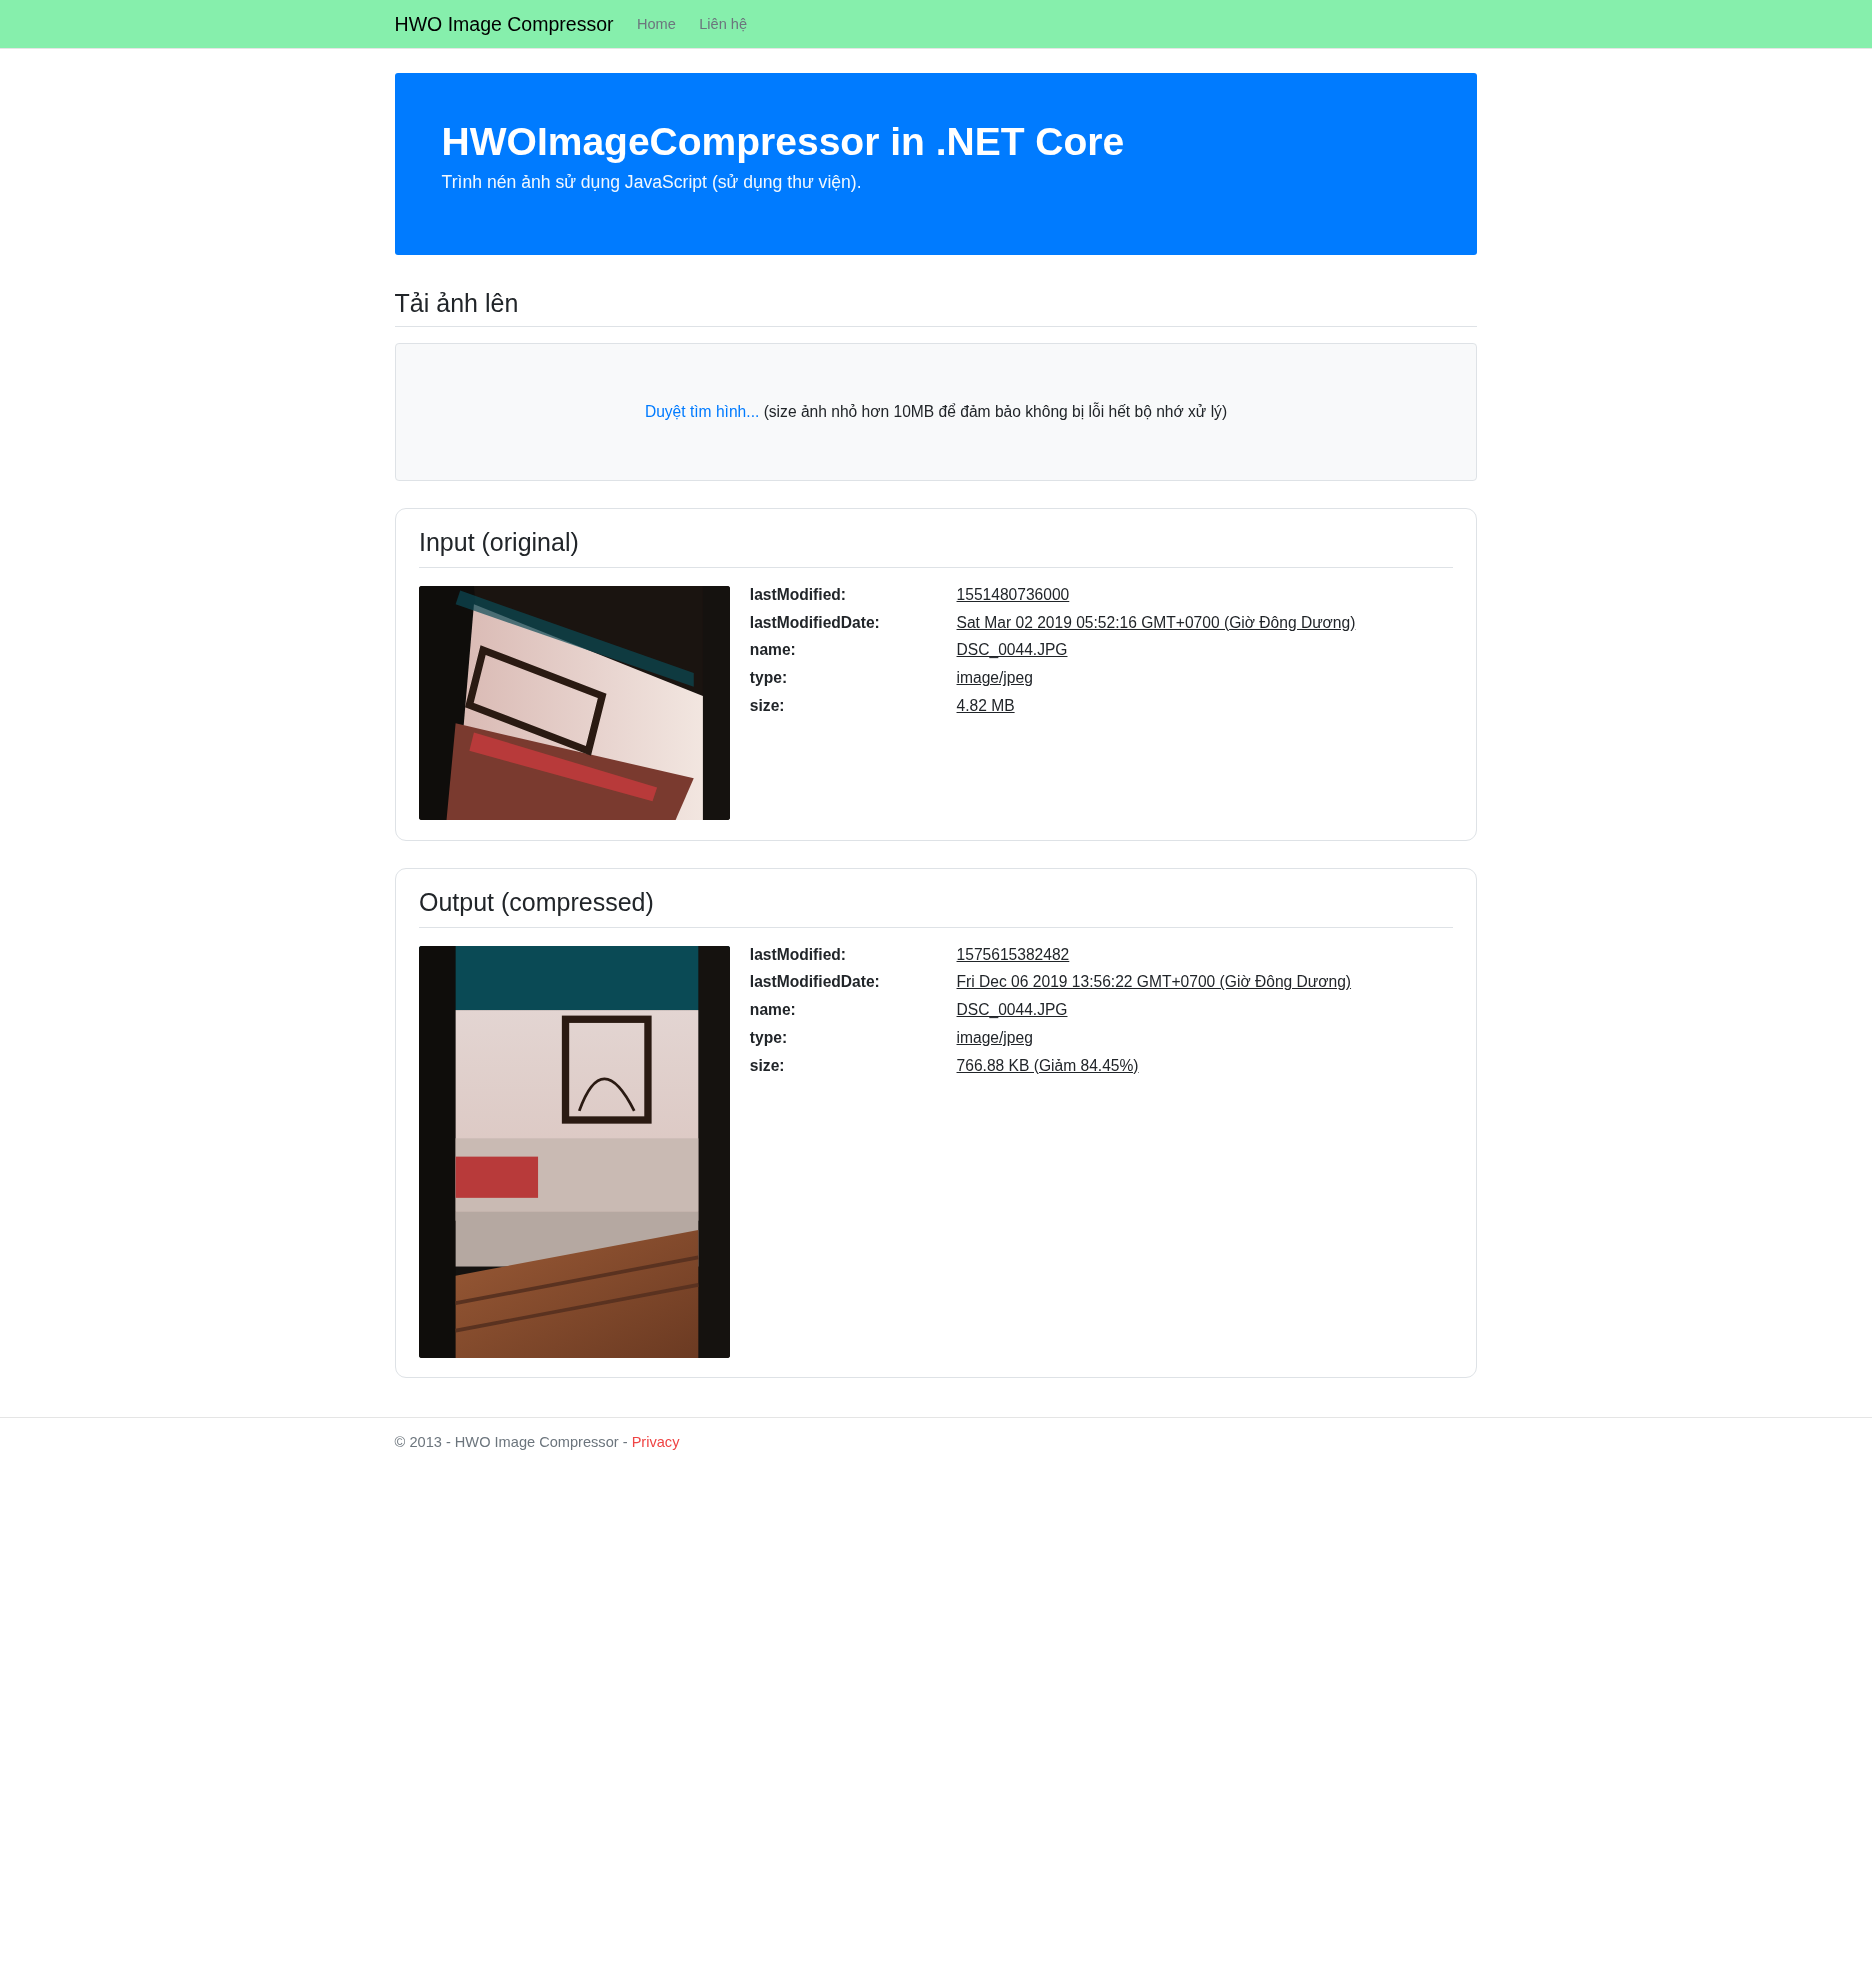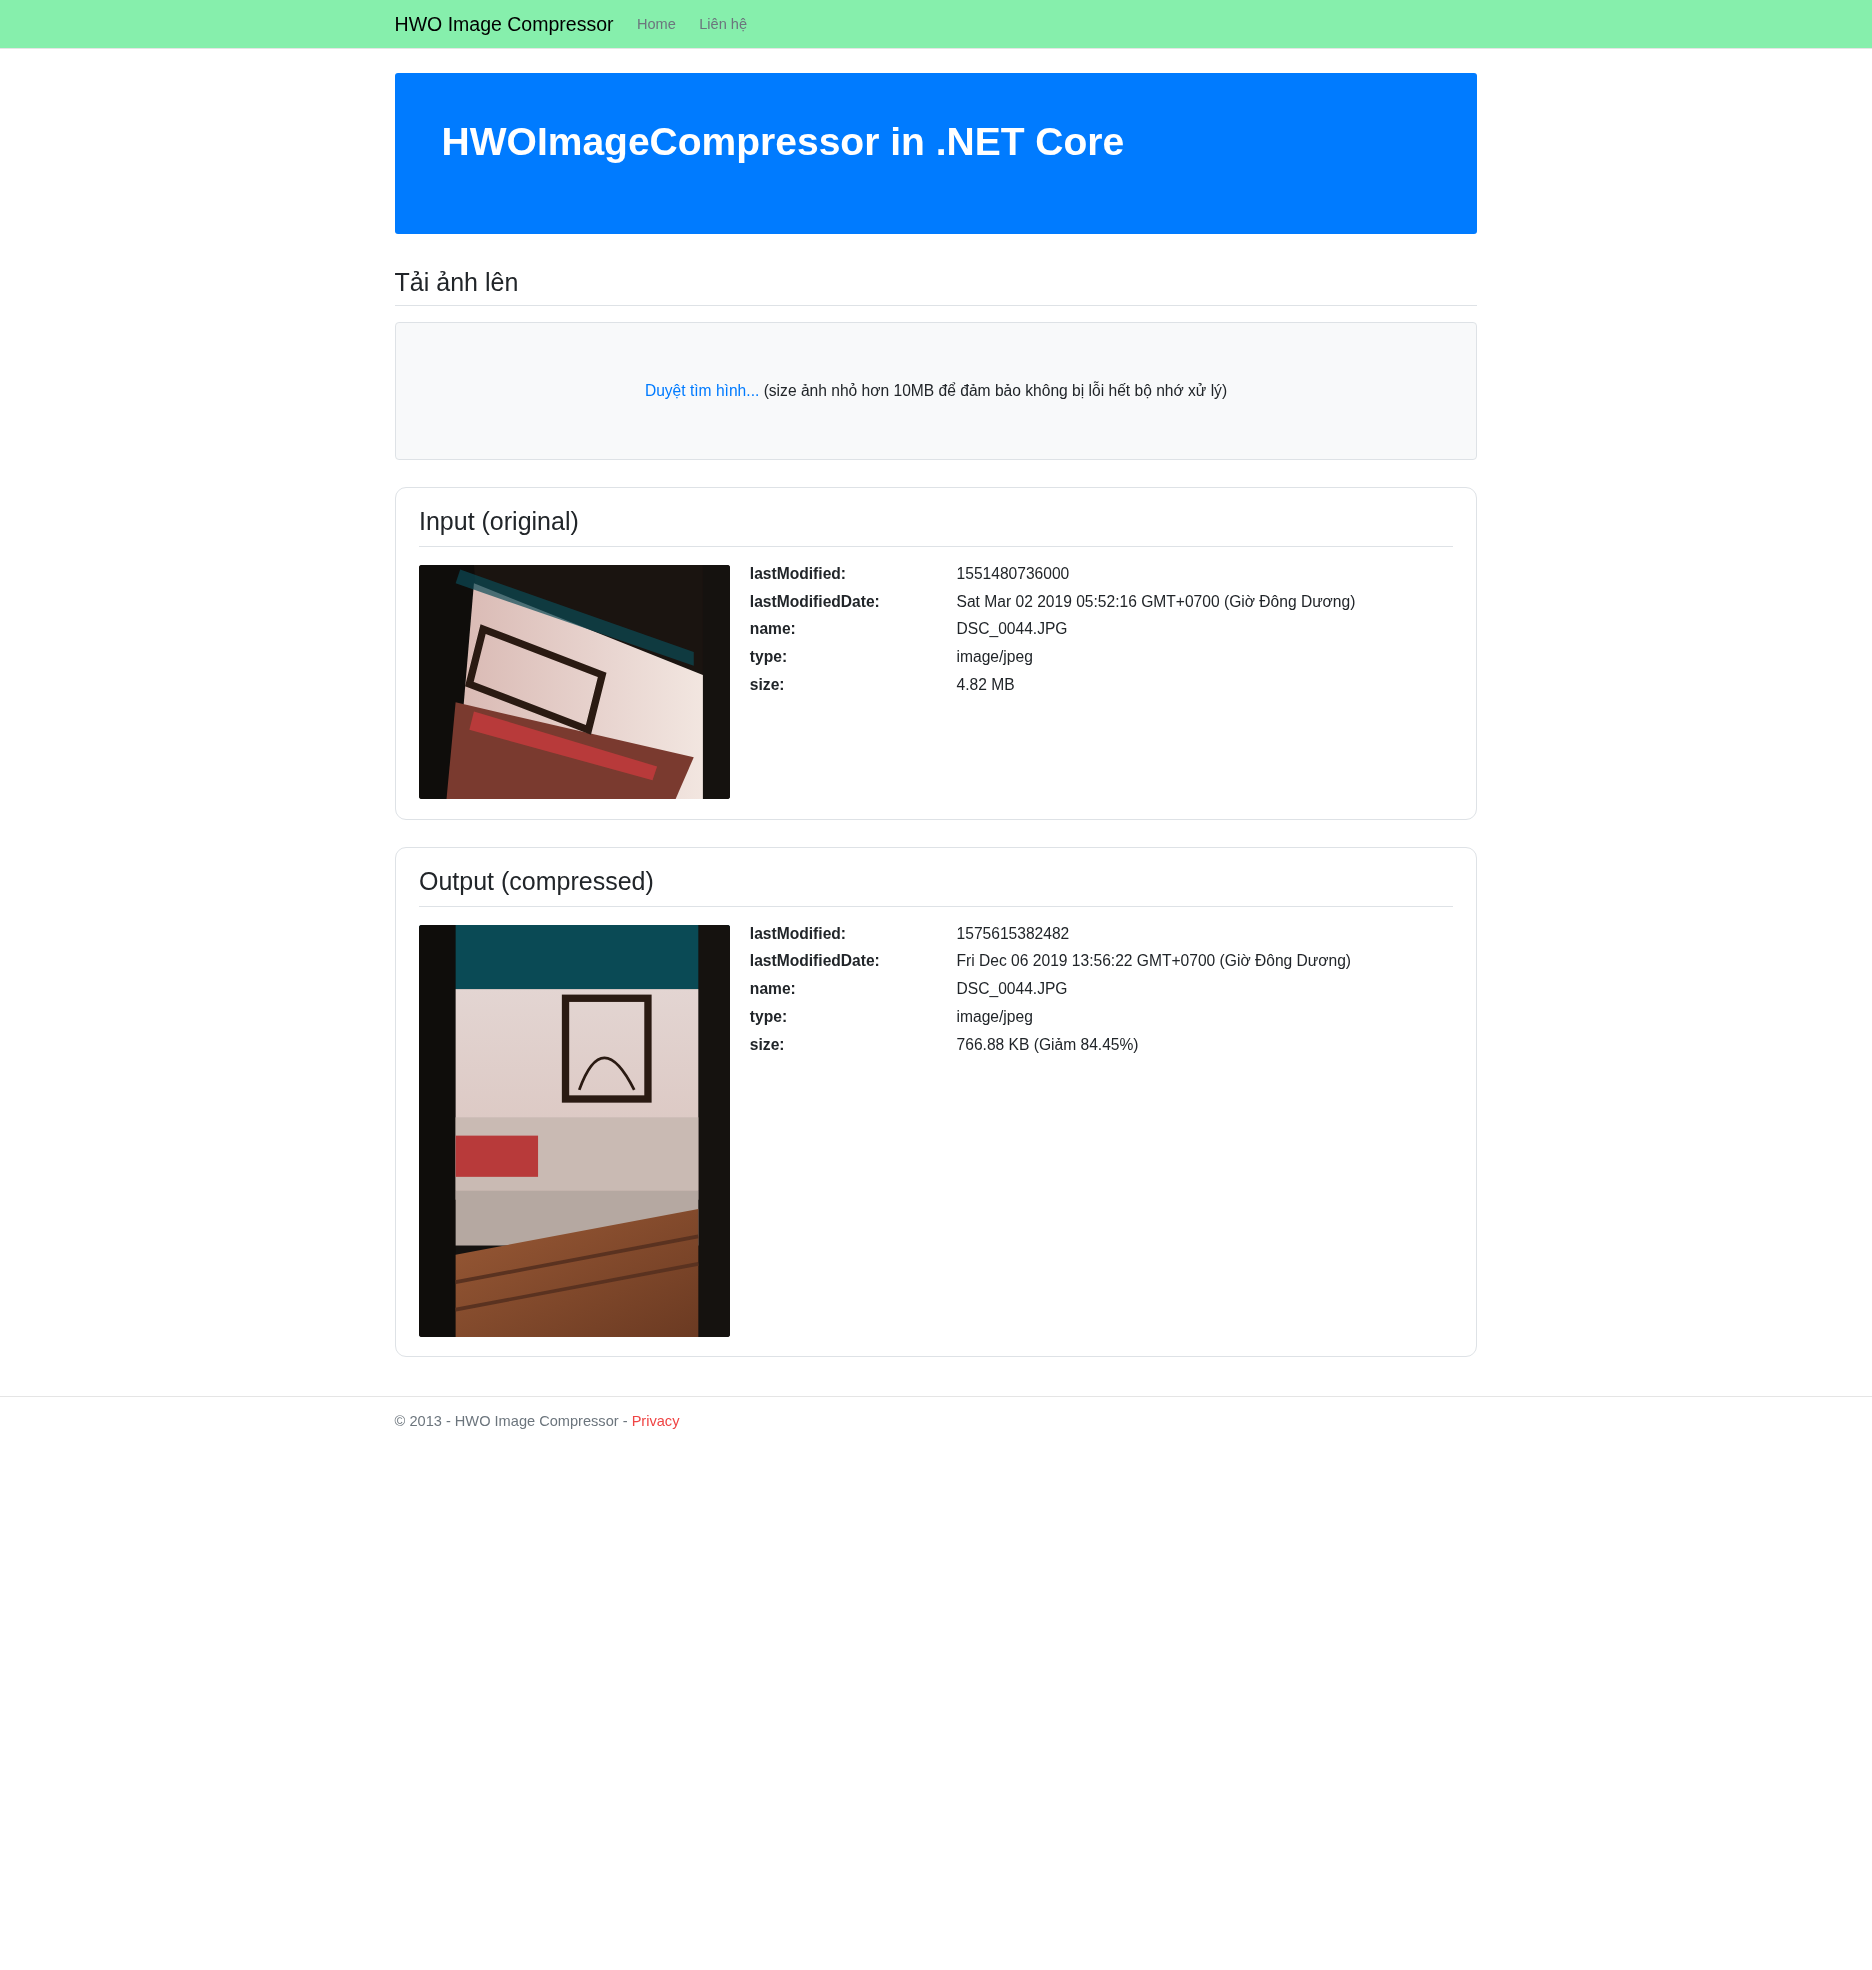--- a/index.html
+++ b/index.html
@@ -133,20 +133,21 @@
     row-gap: 9.8px;
     column-gap: 9.8px;
     margin: 0;
   }
   .dl dt {
     font-weight: 700;
     margin: 0;
   }
   .dl dd {
     margin: 0;
+    text-decoration: underline;
   }
 
   footer.footer {
     border-top: 1px solid #e5e5e5;
     margin-top: 39px;
     padding: 15.6px 0 39px 0;
     color: #6c757d;
     font-size: 14.6px;
   }
   footer a { color: #ef4444; text-decoration: none; text-align: right; }
@@ -165,20 +166,21 @@
           <a class="nav-link">Liên hệ</a>
         </li>
     </ul>
   </div>
 </nav>
 
 <div class="container">
 
   <div class="jumbotron">
     <h1>HWOImageCompressor in .NET Core</h1>
+    <p class="lead">Trình nén ảnh sử dụng JavaScript (sử dụng thư viện).</p>
   </div>
 
   <h3 class="section-heading">Tải ảnh lên</h3>
   <hr>
 
   <div class="upload-card">
     <a class="browse-link">Duyệt tìm hình...</a><span class="upload-hint"> (size ảnh nhỏ hơn 10MB để đảm bảo không bị lỗi hết bộ nhớ xử lý)</span>
   </div>
 
   <div class="panel">

